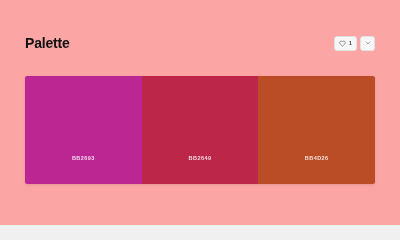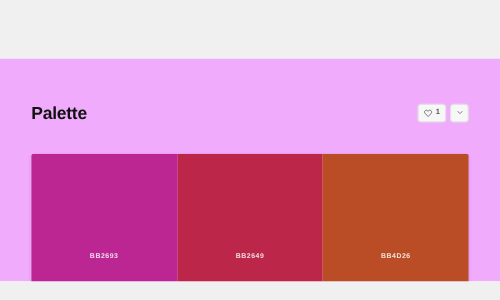--- a/index.html
+++ b/index.html
@@ -11,22 +11,21 @@
     height: 225px;
     background: #f0f0f0;
     font-family: "Liberation Sans", sans-serif;
     overflow: hidden;
     position: relative;
   }
 
   .page {
     position: absolute;
     inset: 0;
-    background: #f0abfc;
-    margin-top: 47px;
+    background: #fca5a5;
   }
 
   
   .header {
     position: absolute;
     left: 0;
     top: 30px;
     width: 400px;
     height: 26px;
     display: flex;

